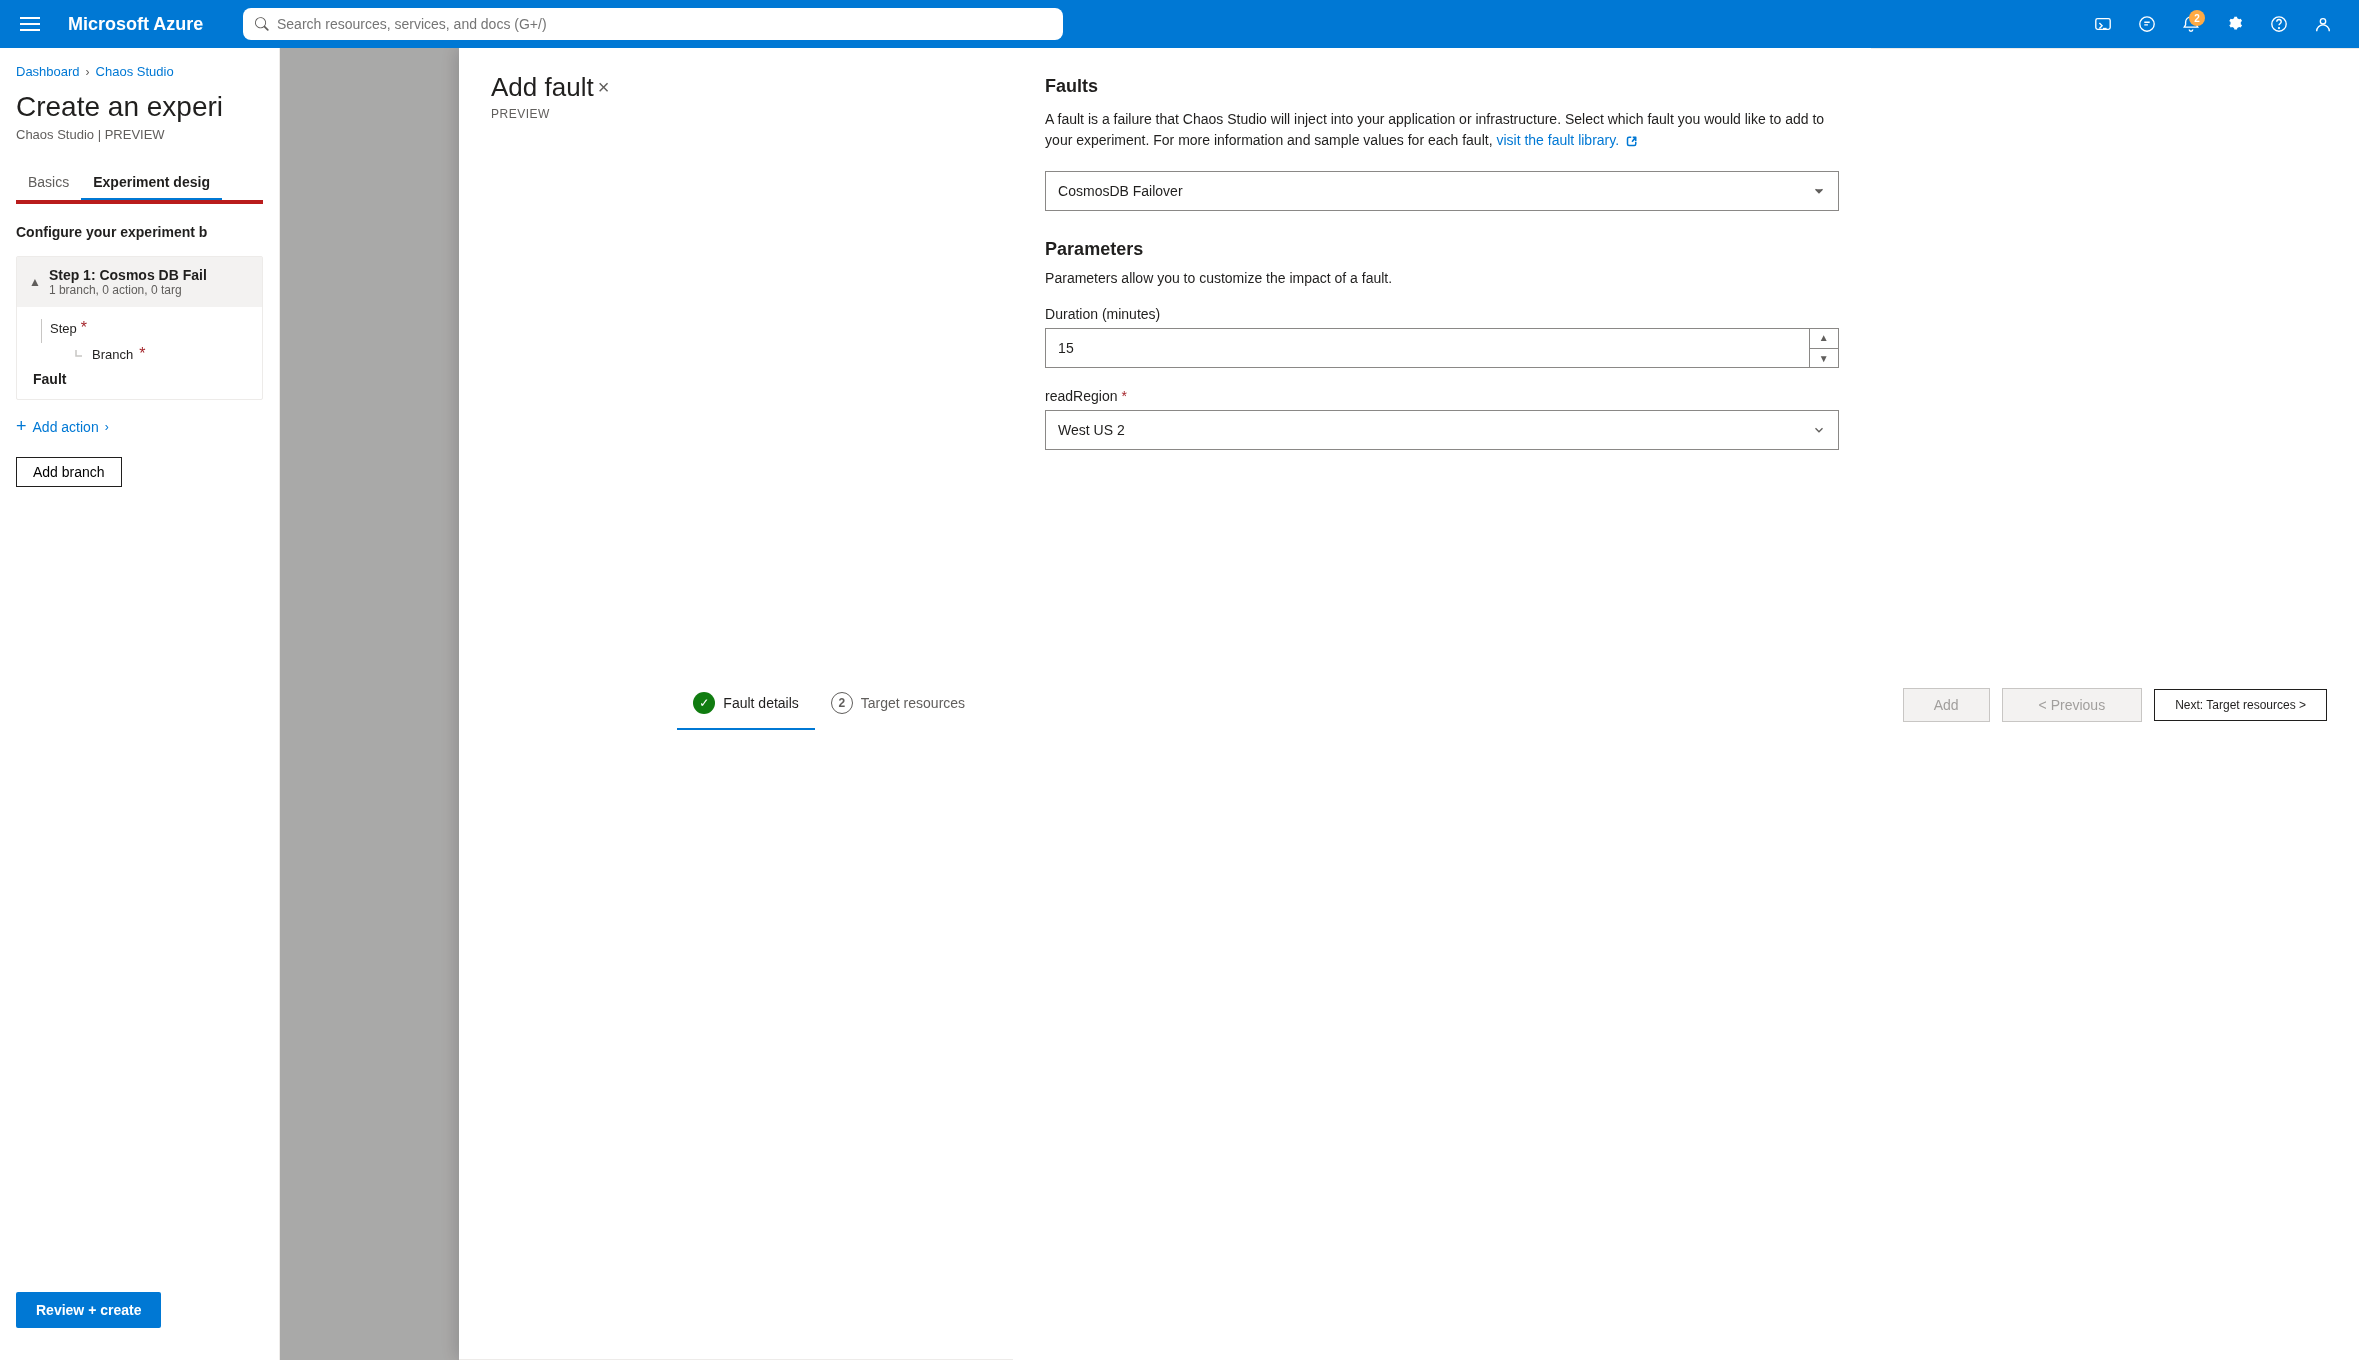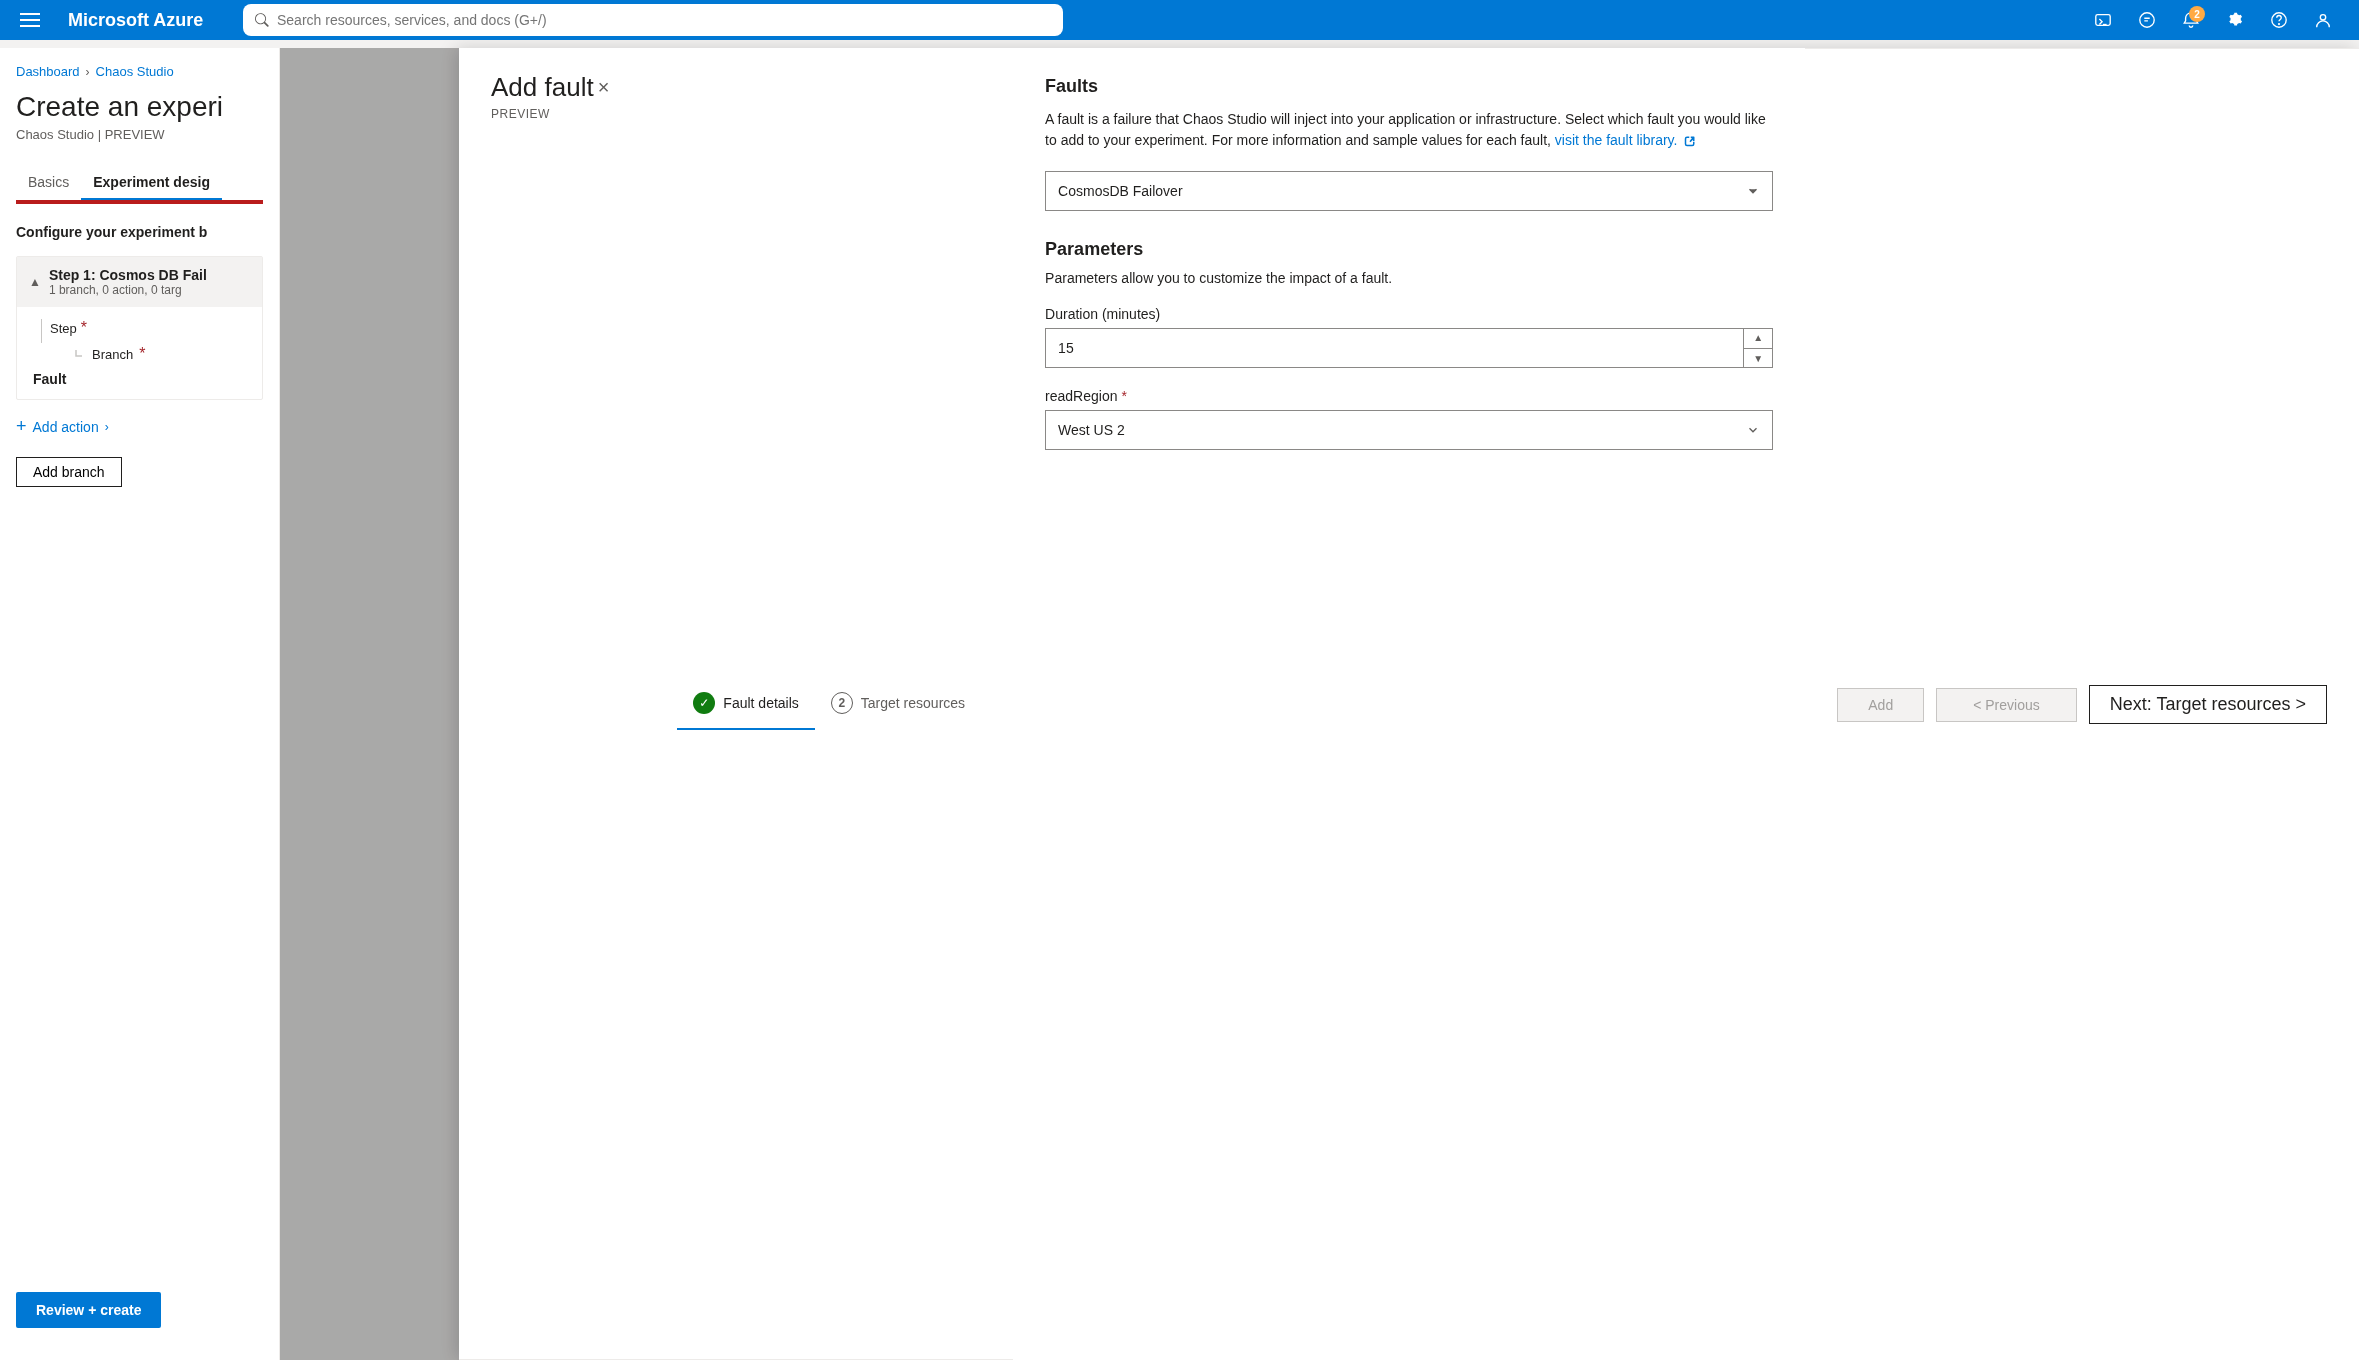--- a/index.html
+++ b/index.html
@@ -1,21 +1,21 @@
 <!DOCTYPE html>
 <html><head>
   <meta charset="utf-8">
   <style>
     * { box-sizing: border-box; margin: 0; padding: 0; }
     body { font-family: 'Segoe UI', Arial, sans-serif; background: #f3f2f1; height: 1360px; width: 2359px; overflow: hidden; position: relative; }
 
     
     .topbar {
       background: #0078d4;
-      height: 40px;
+      height: 48px;
       display: flex;
       align-items: center;
       padding: 0 16px;
       gap: 16px;
       position: fixed;
       top: 0; left: 0; right: 0;
       z-index: 1000;
     }
     .topbar-hamburger {
       color: white;
@@ -447,21 +447,21 @@
     .footer-btn-prev {
       padding: 8px 36px;
       font-size: 14px;
       background: #f3f2f1;
       color: #a19f9d;
       border: 1px solid #c8c6c4;
       cursor: not-allowed;
     }
     .footer-btn-next {
       padding: 8px 20px;
-      font-size: 18px;
+      font-size: 12px;
       background: white;
       color: #201f1e;
       border: 1px solid #201f1e;
       cursor: pointer;
     }
 
     
     .vert-line {
       width: 1px;
       background: #c8c6c4;

